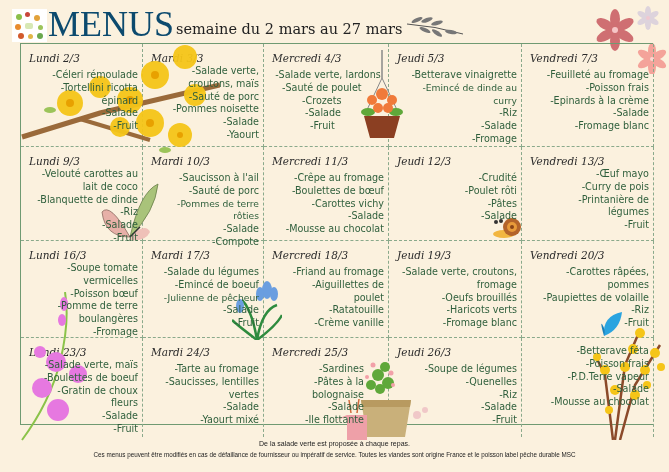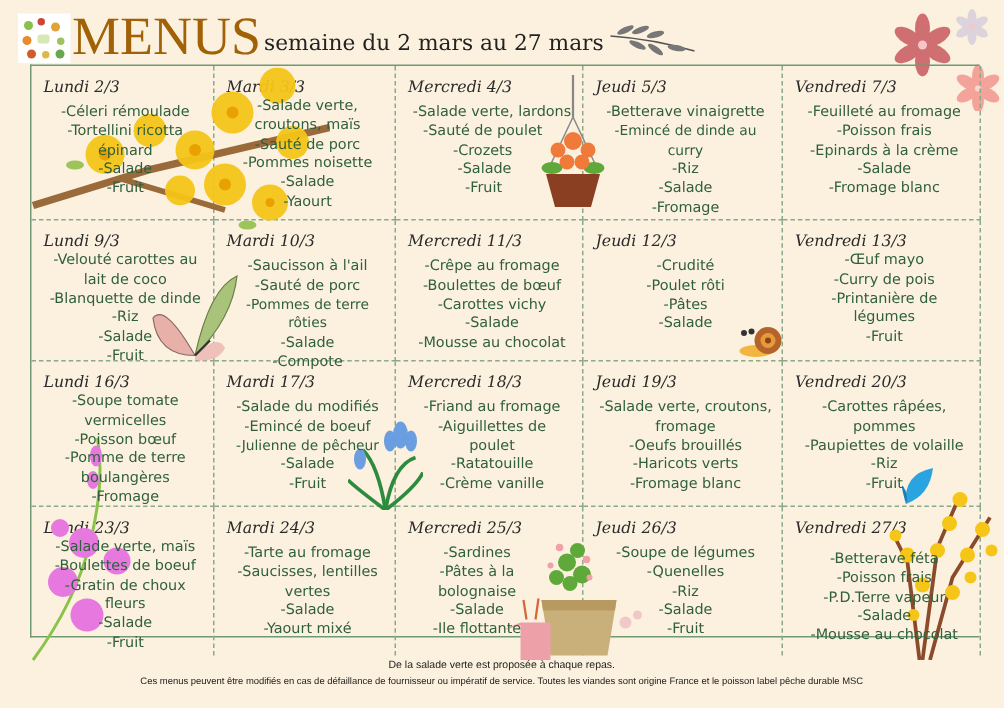--- a/index.html
+++ b/index.html
@@ -10,21 +10,21 @@
       position: relative;
     }
     .logo {
       position: absolute; left: 12px; top: 9px; width: 35px; height: 33px;
       background: #ffffff;
     }
     .logo .dot { position: absolute; border-radius: 50%; }
     .title {
       position: absolute; left: 48px; top: 4px;
       font-family: "Liberation Serif", serif;
-      font-size: 36px; color: #a16207; letter-spacing: 0px; line-height: 40px;
+      font-size: 36px; color: #0c4a6e; letter-spacing: 0px; line-height: 40px;
     }
     .subtitle {
       position: absolute; left: 176px; top: 20px;
       font-family: "DejaVu Serif", serif;
       font-size: 14.5px; color: #222; line-height: 18px;
     }
     .sprig { position: absolute; left: 405px; top: 14px; }
     .flowers-top { position: absolute; left: 590px; top: 4px; }
     .grid {
       position: absolute; left: 20px; top: 43px; width: 633px; height: 382px;
@@ -39,21 +39,21 @@
       border-bottom: 1.5px dashed #8aa98b;
       position: relative; padding: 7px 4px 0 8px;
     }
     .cell.lastcol { border-right: 1.5px dashed #8aa98b; }
     .cell.lastrow { border-bottom: none; }
     .day {
       font-family: "DejaVu Serif", serif; font-style: italic;
       font-size: 10.5px; color: #2a2a2a; line-height: 14px; margin-bottom: 4px;
     }
     .items {
-      list-style: none; text-align: center;
+      list-style: none; text-align: right;
       font-family: "DejaVu Sans", sans-serif;
       font-size: 9.6px; color: #2f5f3c; line-height: 12.8px;
       position: relative; z-index: 2;
     }
     .footer1, .footer2 {
       position: absolute; left: 0; width: 669px; text-align: center;
       font-family: "Liberation Sans", sans-serif; color: #222;
     }
     .footer1 { top: 440px; font-size: 7px; }
     .footer2 { top: 451px; font-size: 6.3px; }
@@ -234,21 +234,21 @@
       <li>vermicelles</li>
       <li>-Poisson bœuf</li>
       <li>-Pomme de terre</li>
       <li>boulangères</li>
       <li>-Fromage</li>
     </ul>
   </div>
   <div class="cell">
     <div class="day">Mardi 17/3</div>
     <ul class="items">
-      <li>-Salade du modifiés</li>
+      <li>-Salade du légumes</li>
       <li>-Emincé de boeuf</li>
       <li style="font-size:9.2px">-Julienne de pêcheur</li>
       <li>-Salade</li>
       <li>-Fruit</li>
     </ul>
   </div>
   <div class="cell">
     <div class="day">Mercredi 18/3</div>
     <ul class="items">
       <li>-Friand au fromage</li>
@@ -314,21 +314,20 @@
     <div class="day">Jeudi 26/3</div>
     <ul class="items">
       <li>-Soupe de légumes</li>
       <li>-Quenelles</li>
       <li>-Riz</li>
       <li>-Salade</li>
       <li>-Fruit</li>
     </ul>
   </div>
   <div class="cell lastcol lastrow">
-    <div class="day" style="margin-bottom:8px">Vendredi 27/3</div>
     <ul class="items">
       <li>-Betterave féta</li>
       <li>-Poisson frais</li>
       <li>-P.D.Terre vapeur</li>
       <li>-Salade</li>
       <li>-Mousse au chocolat</li>
     </ul>
   </div>
 </div>
 

